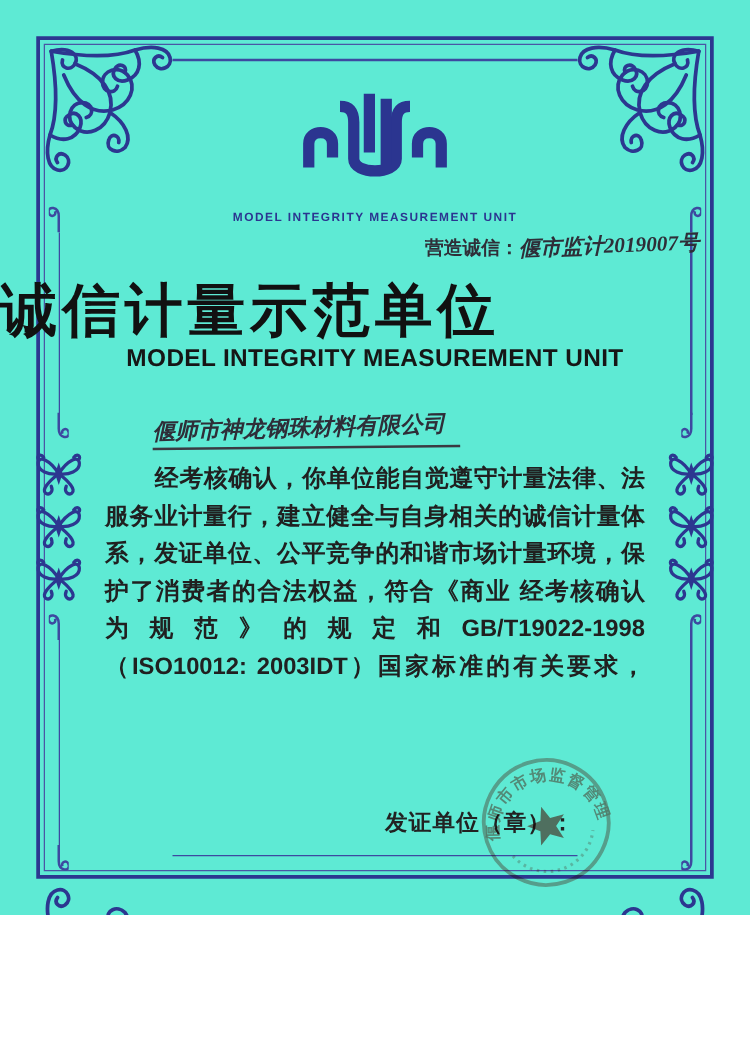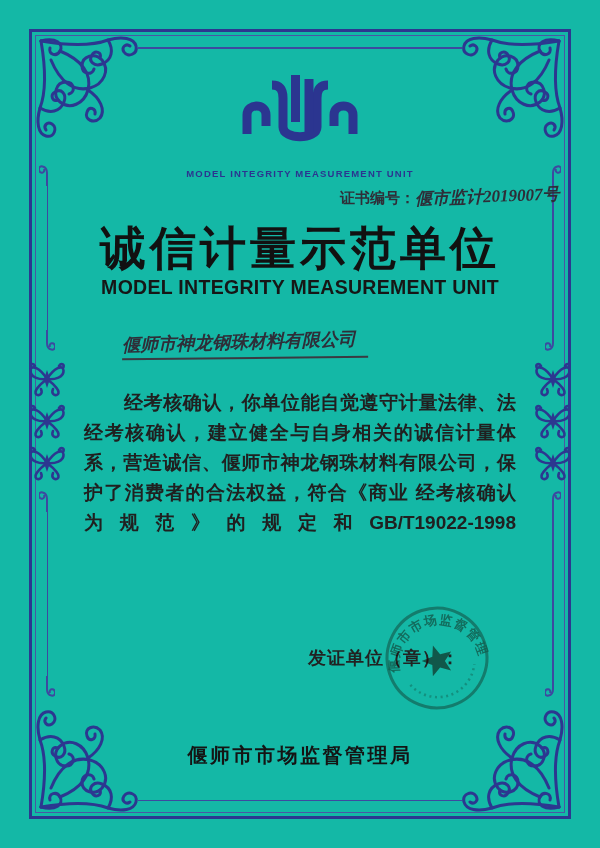--- a/index.html
+++ b/index.html
@@ -1,17 +1,17 @@
 <!DOCTYPE html>
 <html><head>
 <meta charset="utf-8">
 <style>
   html,body{margin:0;padding:0;background:#ffffff;}
   .page{
-    position:relative;width:600px;height:848px;background:#14b8a6;overflow:hidden;
+    position:relative;width:600px;height:732px;background:#5eead4;overflow:hidden;
     font-family:"Liberation Sans",sans-serif;color:#1f1f1f;
   }
   
   .frame-outer{position:absolute;top:29px;left:29px;right:29px;bottom:29px;border:3px solid #2c3790;}
   .frame-thin{position:absolute;top:35px;left:35px;right:35px;bottom:35px;border:1px solid #4a56a5;}
   .iline{position:absolute;background:#3d49a0;}
   .iline-h{height:1.5px;left:138px;right:138px;}
   .iline-v{width:1.5px;}
   .corner{position:absolute;width:108px;height:108px;}
   .curl{position:absolute;width:16px;height:26px;}
@@ -19,30 +19,30 @@
   
   .logo-wrap{position:absolute;top:70px;left:0;width:600px;text-align:center;}
   .logo-svg{width:150px;height:92px;}
   .logo-tagline{margin-top:2px;font-size:9.5px;font-weight:bold;letter-spacing:1.2px;color:#2b3590;}
   
   .cert-line{position:absolute;top:186px;left:340px;font-size:15px;color:#2f2f38;}
   .cert-label{font-family:"Liberation Serif",serif;font-weight:600;}
   .hand{display:inline-block;font-family:"Liberation Serif",serif;font-style:italic;font-weight:600;
         font-size:17px;color:#2e2e38;transform:rotate(-2deg) translateY(-1px);}
   
-  .title-cn{position:absolute;top:218px;left:0;width:600px;text-align:center;
+  .title-cn{position:absolute;top:218px;left:0;width:600px;
     font-family:Liberation Serif, serif;font-size:46px;font-weight:900;letter-spacing:4px;color:#111;}
   .title-en{position:absolute;top:276px;left:0;width:600px;text-align:center;
     font-size:19.5px;font-weight:800;letter-spacing:0.3px;color:#161616;}
   
   .awardee{position:absolute;top:330px;left:122px;width:246px;padding-bottom:3px;
     border-bottom:2px solid #3a3a42;transform:rotate(-0.6deg);}
   .awardee .hand{font-size:18px;transform:rotate(-1deg);}
   
-  .body-text{position:absolute;top:388px;left:84px;width:432px;}
+  .body-text{position:absolute;top:369px;left:84px;width:432px;}
   .body-line{font-size:19px;line-height:30px;font-weight:600;color:#202020;
     text-align:justify;text-align-last:justify;white-space:nowrap;}
   .body-line.first{padding-left:2.1em;}
   .body-line.last{text-align-last:left;white-space:normal;}
   
   .issuer{position:absolute;top:646px;left:308px;font-size:18px;font-weight:600;letter-spacing:1px;color:#222;}
   .seal{position:absolute;top:602px;left:381px;width:112px;height:112px;transform:rotate(-18deg);
         mix-blend-mode:multiply;opacity:.9;}
   
   .org-name{position:absolute;top:742px;left:0;width:600px;text-align:center;
@@ -154,36 +154,37 @@
         <path d="M128,64 V45 C128,33 109,33 109,45 V56"></path>
         <path d="M47,15 C56,15 58,21 58,28 V57 C58,70 92,70 92,57 V28 C92,21 94,15 103,15"></path>
       </g>
       <rect x="66" y="5" width="9" height="47" fill="#2b3590"></rect>
       <rect x="79.5" y="9" width="9" height="53" fill="#2b3590"></rect>
     </svg>
     <div class="logo-tagline">MODEL INTEGRITY MEASUREMENT UNIT</div>
   </div>
 
   <div class="cert-line">
-    <span class="cert-label">证书编号：</span><span class="hand">偃市监计2019007号</span>
+    <span class="cert-label">营造诚信：</span><span class="hand">偃市监计2019007号</span>
   </div>
 
   <div class="title-cn">诚信计量示范单位</div>
   <div class="title-en">MODEL INTEGRITY MEASUREMENT UNIT</div>
 
   <div class="awardee">
     <span class="hand">偃师市神龙钢珠材料有限公司</span>
   </div>
 
   <div class="body-text">
     <div class="body-line first">经考核确认，你单位能自觉遵守计量法律、法</div>
-    <div class="body-line">经考核确认，建立健全与自身相关的诚信计量体</div>
-    <div class="body-line">系，营造诚信、偃师市神龙钢珠材料有限公司，保</div>
+    <div class="body-line">服务业计量行，建立健全与自身相关的诚信计量体</div>
+    <div class="body-line">系，发证单位、公平竞争的和谐市场计量环境，保</div>
     <div class="body-line">护了消费者的合法权益，符合《商业 经考核确认</div>
     <div class="body-line">为规范》的规定和GB/T19022-1998</div>
+    <div class="body-line">（ISO10012: 2003IDT）国家标准的有关要求，</div>
   </div>
 
   <div class="issuer">发证单位（章）：</div>
 
   <svg class="seal" viewBox="0 0 110 110">
     <defs>
       <path id="sealArc" d="M 15,62 A 40,40 0 1 1 95,62" fill="none"></path>
     </defs>
     <circle cx="55" cy="55" r="49" fill="none" stroke="#dd8c84" stroke-width="3" opacity="0.8"></circle>
     <text font-size="12.5" fill="#d4766d" letter-spacing="1.5" font-weight="bold" opacity="0.85">

